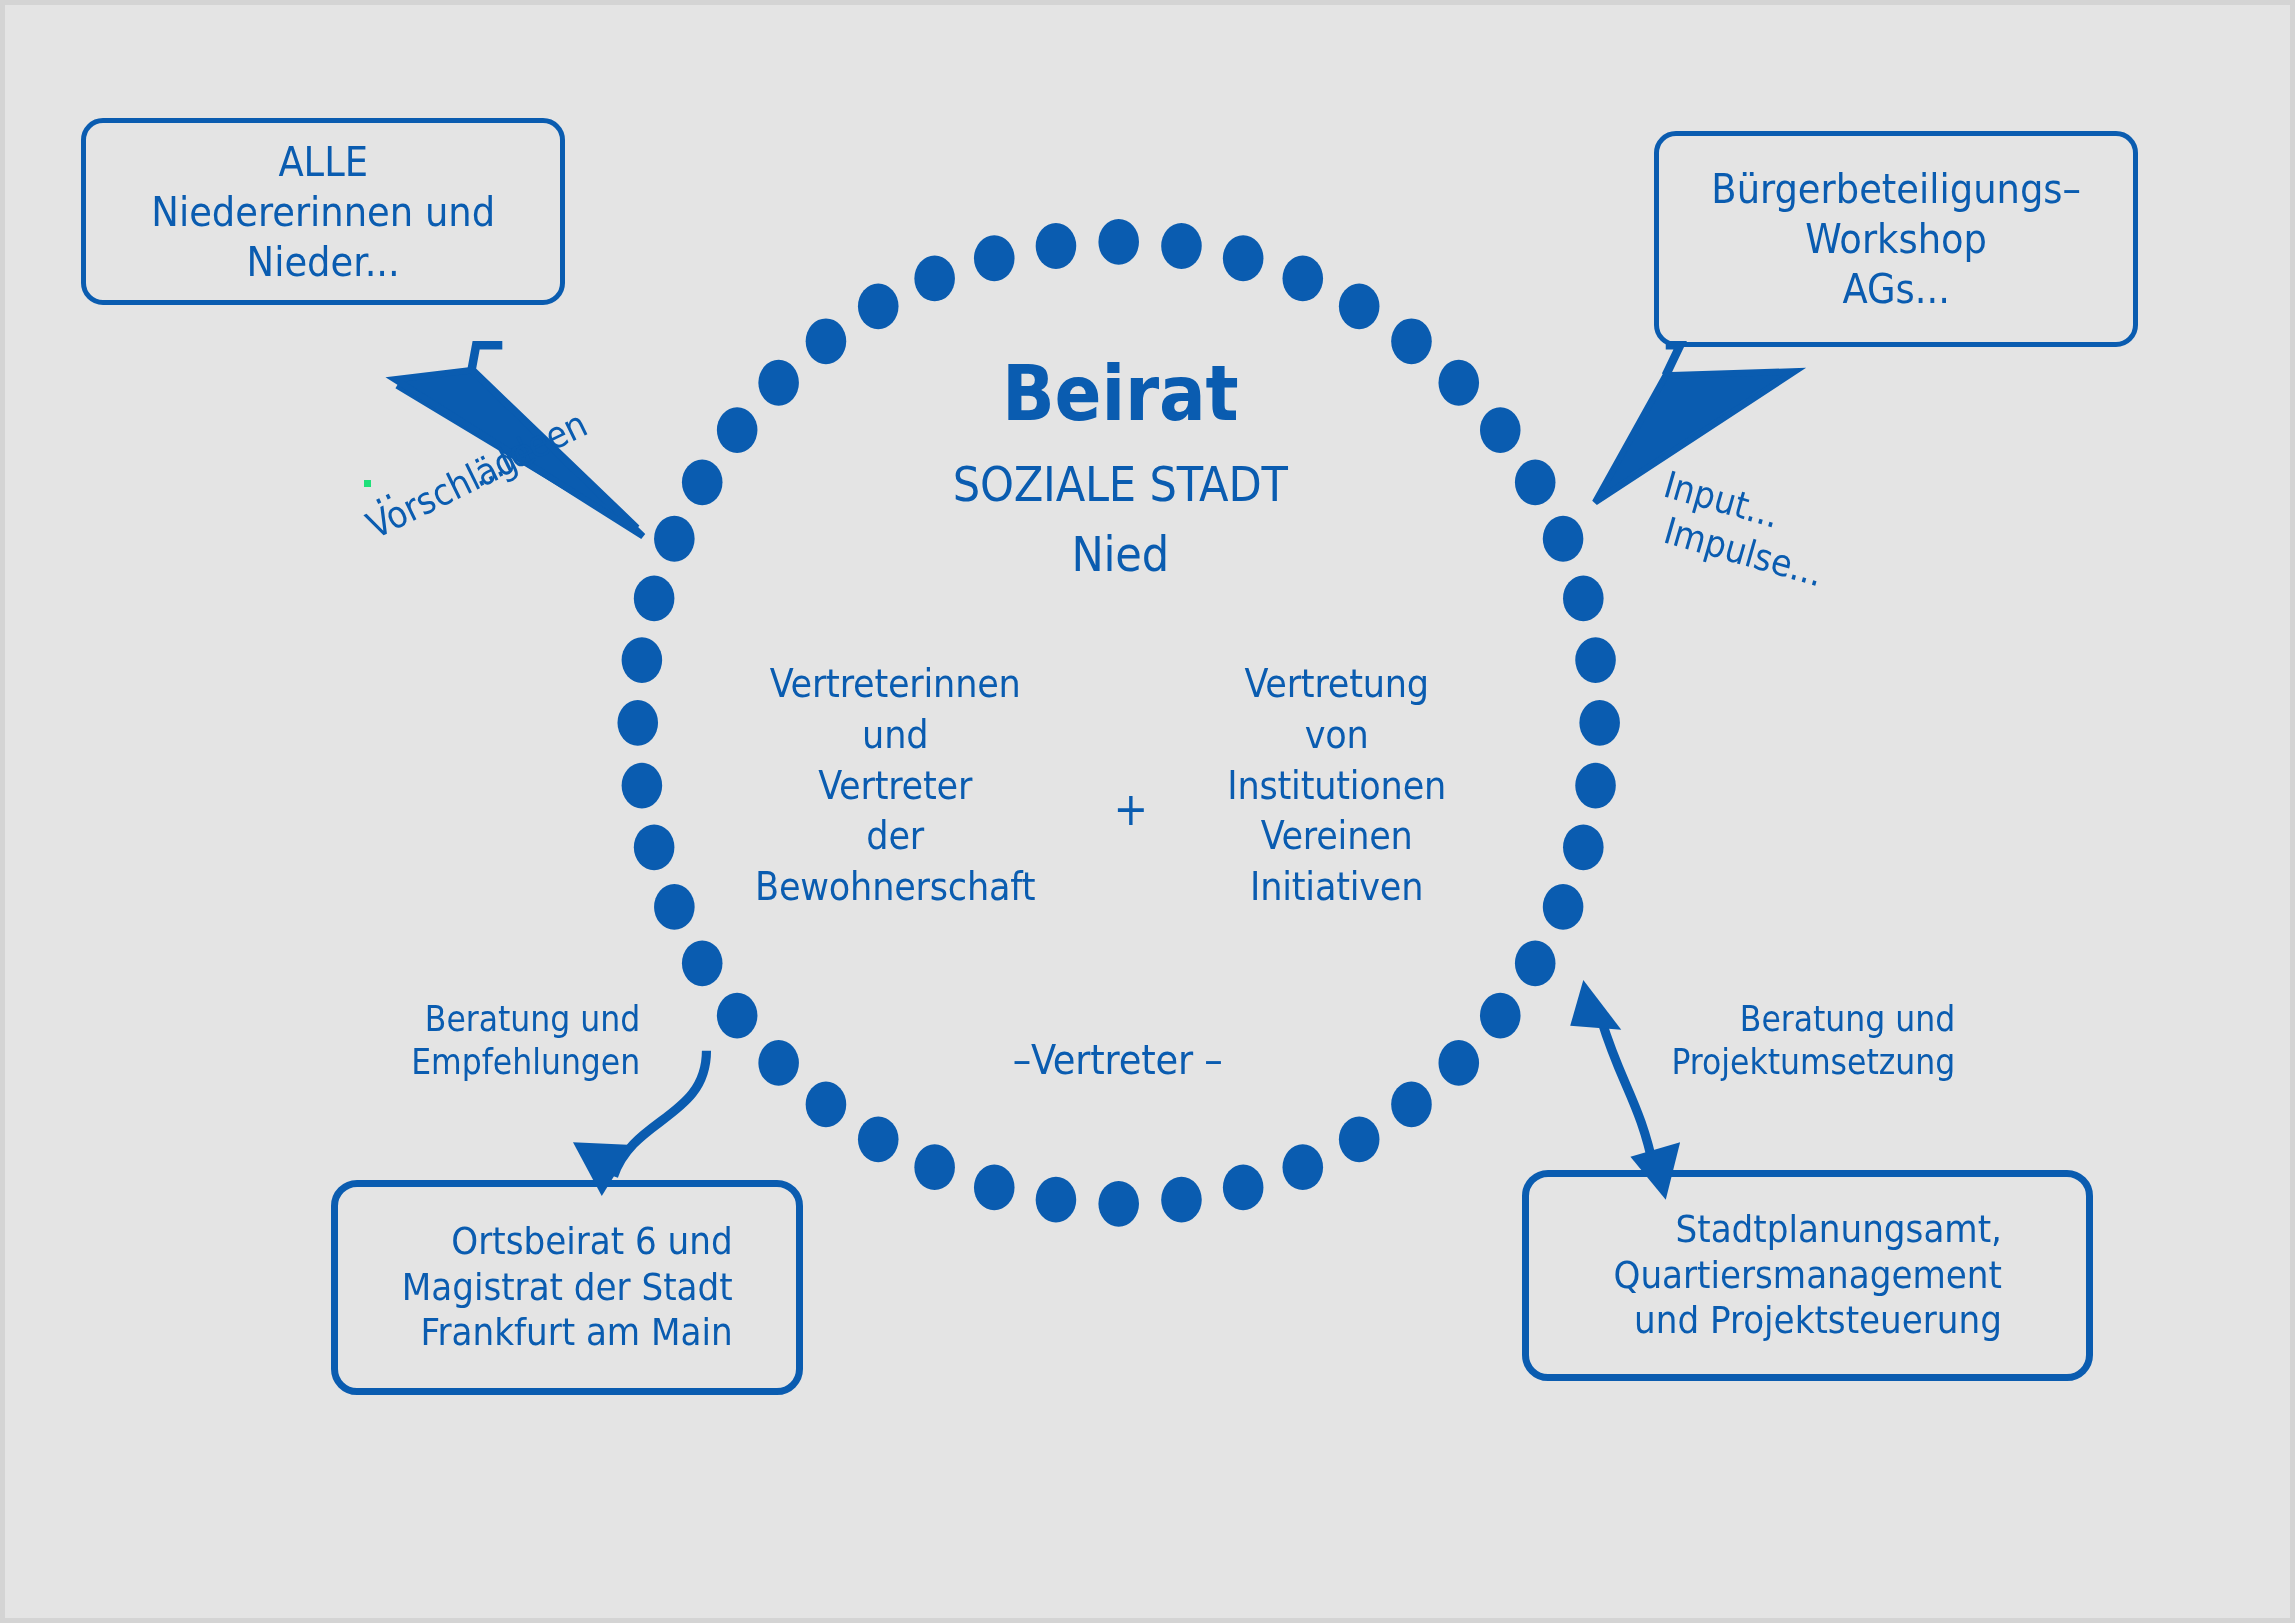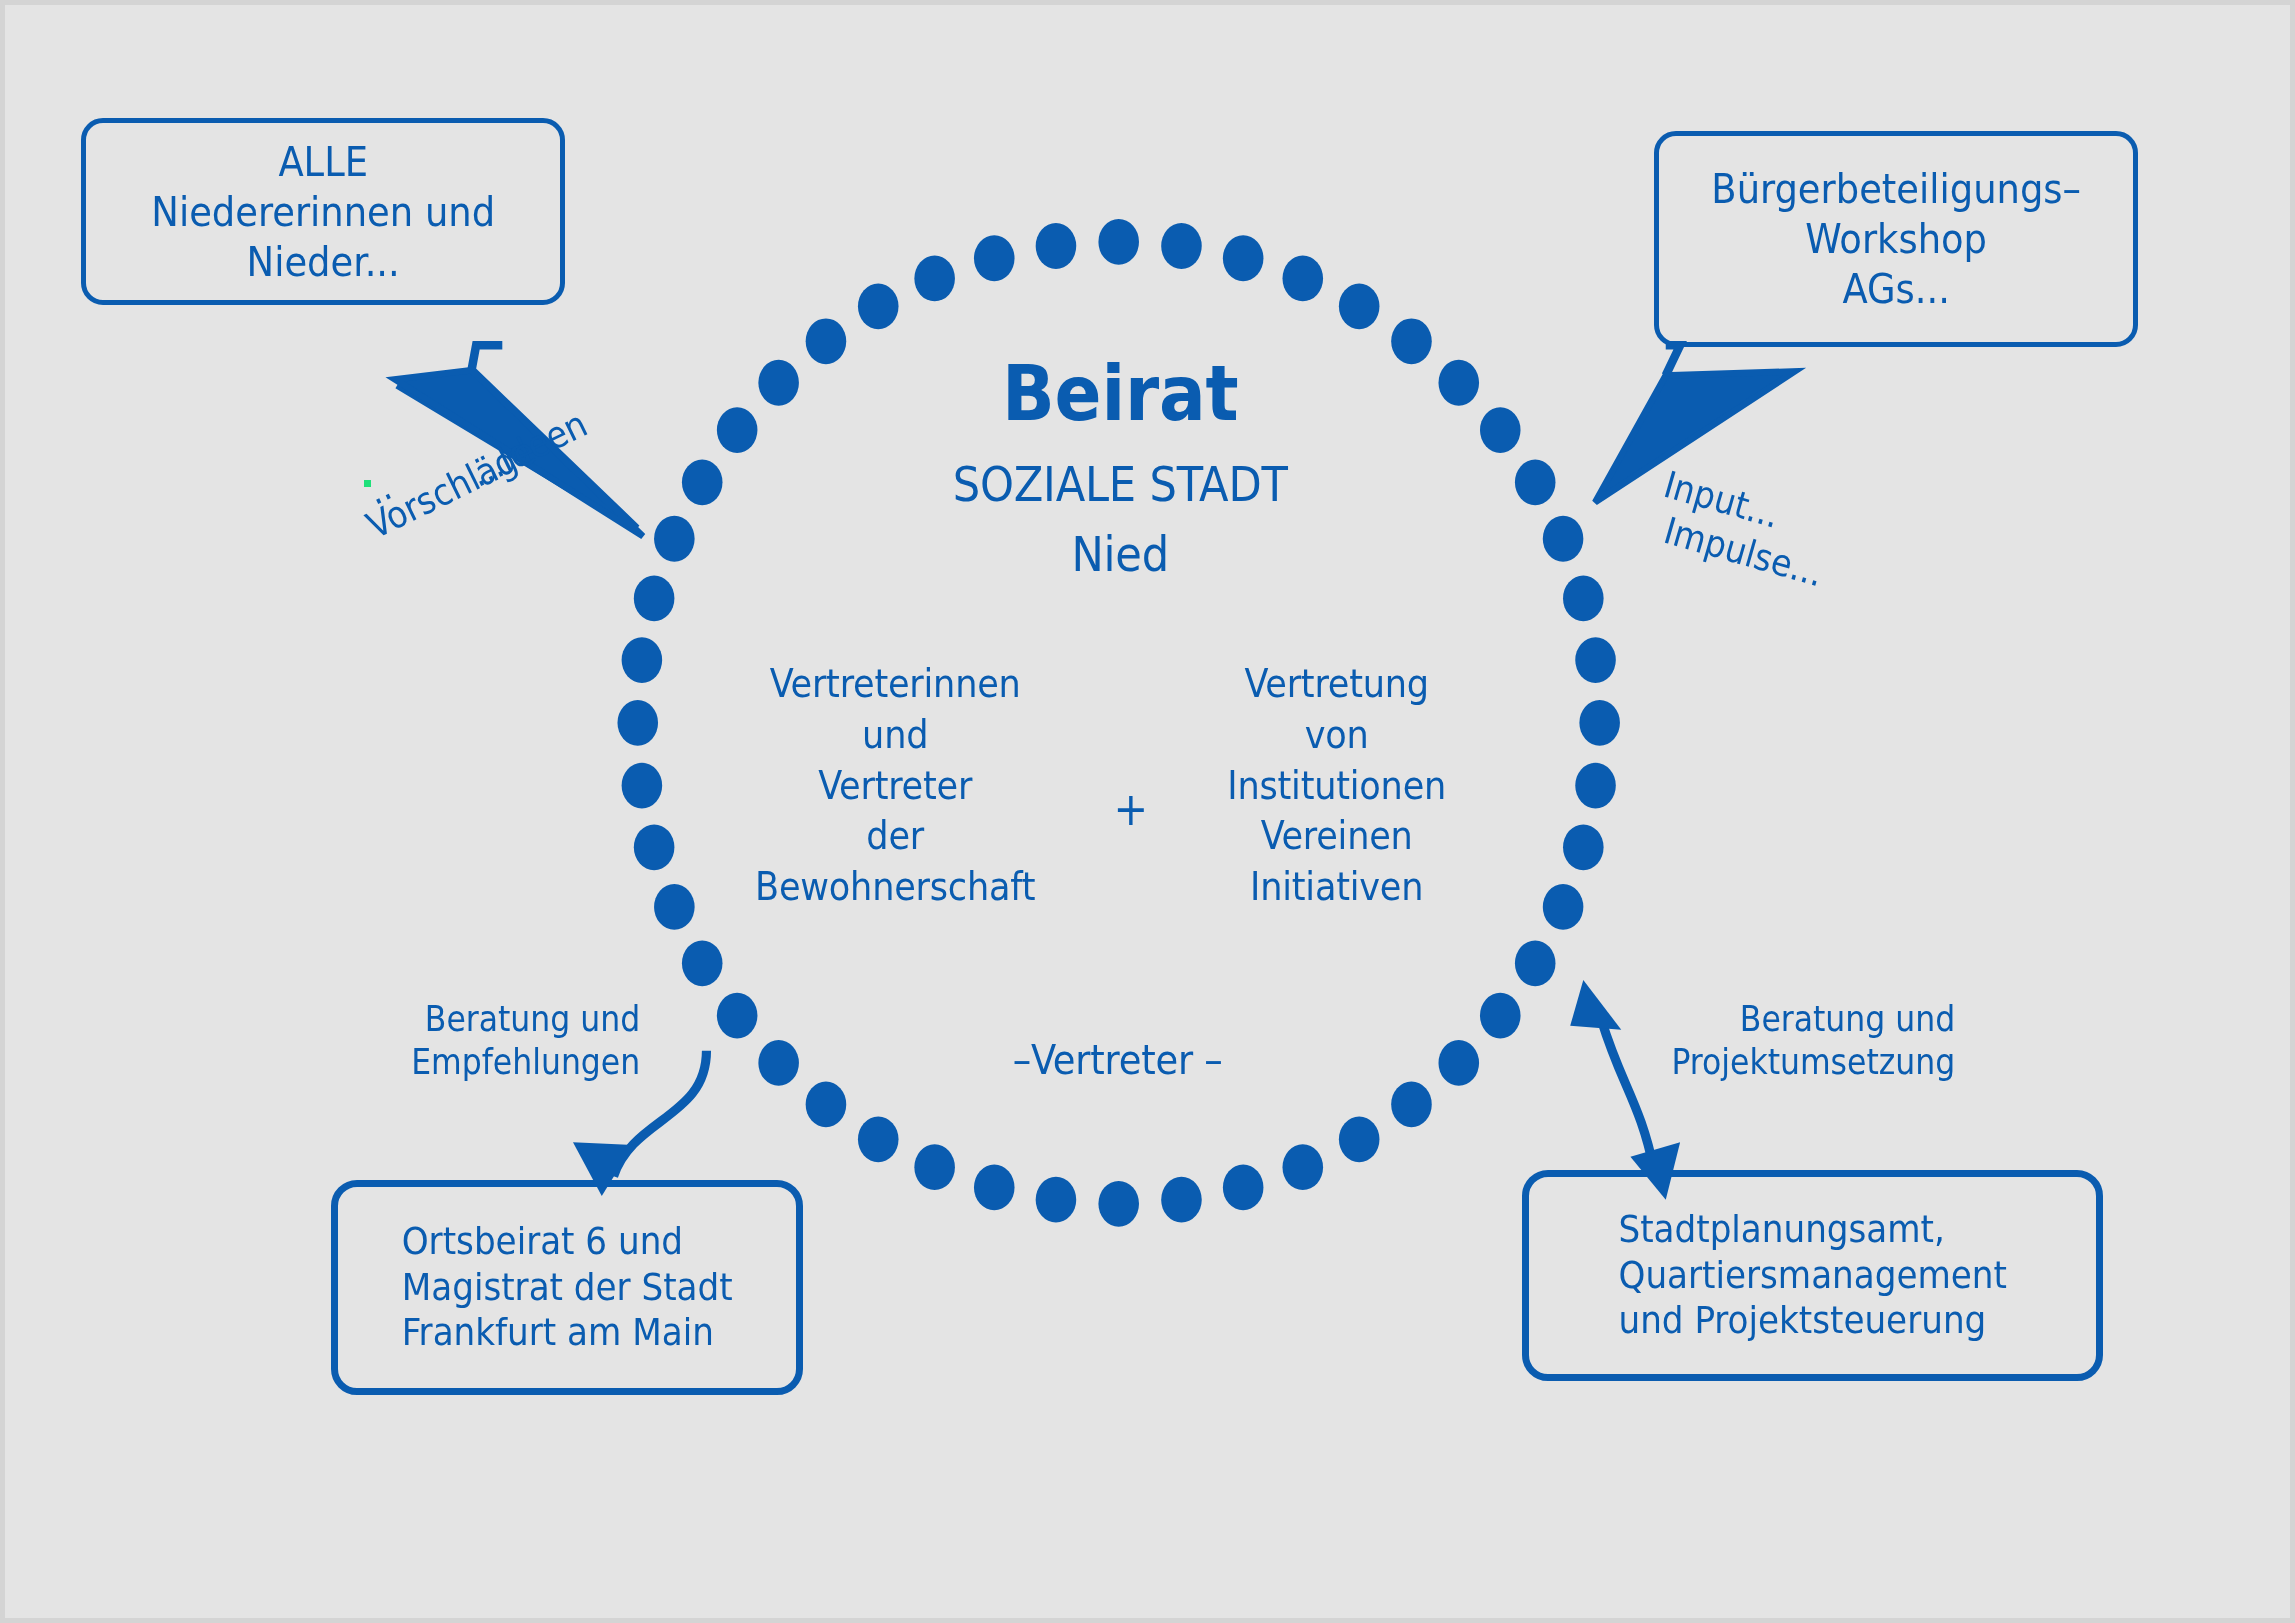--- a/index.html
+++ b/index.html
@@ -42,21 +42,21 @@
 
   
   .rbox{position:absolute;}
   .rbox .body{
     position:absolute;left:0;top:0;width:100%;height:100%;
     border:7.2px solid #0a5cb0;border-radius:26px;box-sizing:border-box;
   }
   .rbox .label{
     position:absolute;left:0;top:0;width:100%;height:100%;
     display:flex;align-items:center;justify-content:center;
-    color:#0a5cb0;font-size:38px;line-height:1.20;text-align:left;
+    color:#0a5cb0;font-size:38px;line-height:1.20;text-align:right;
     white-space:pre-line;
   }
 
   
   #beirat{
     left:814px;top:346px;width:602px;
     font-size:77px;font-weight:bold;
   }
   #soziale{
     left:814px;top:453px;width:602px;
@@ -200,21 +200,21 @@
 AGs...</div>
   </div>
 
   <div class="rbox" style="left:326px;top:1175px;width:472px;height:215px;">
     <div class="body"></div>
     <div class="label">Ortsbeirat 6 und
 Magistrat der Stadt
 Frankfurt am Main</div>
   </div>
 
-  <div class="rbox" style="left:1517px;top:1165px;width:571px;height:211px;padding-left:10px;">
+  <div class="rbox" style="left:1517px;top:1165px;width:571px;height:211px;">
     <div class="body"></div>
     <div class="label">Stadtplanungsamt,
 Quartiersmanagement
 und Projektsteuerung</div>
   </div>
 
   <div id="dots-green" class="rot">..</div>
   <div id="greenpix"></div>
   <div id="ideen" class="rot">...Ideen</div>
   <div id="vorschlaege" class="rot">Vorschläge</div>

